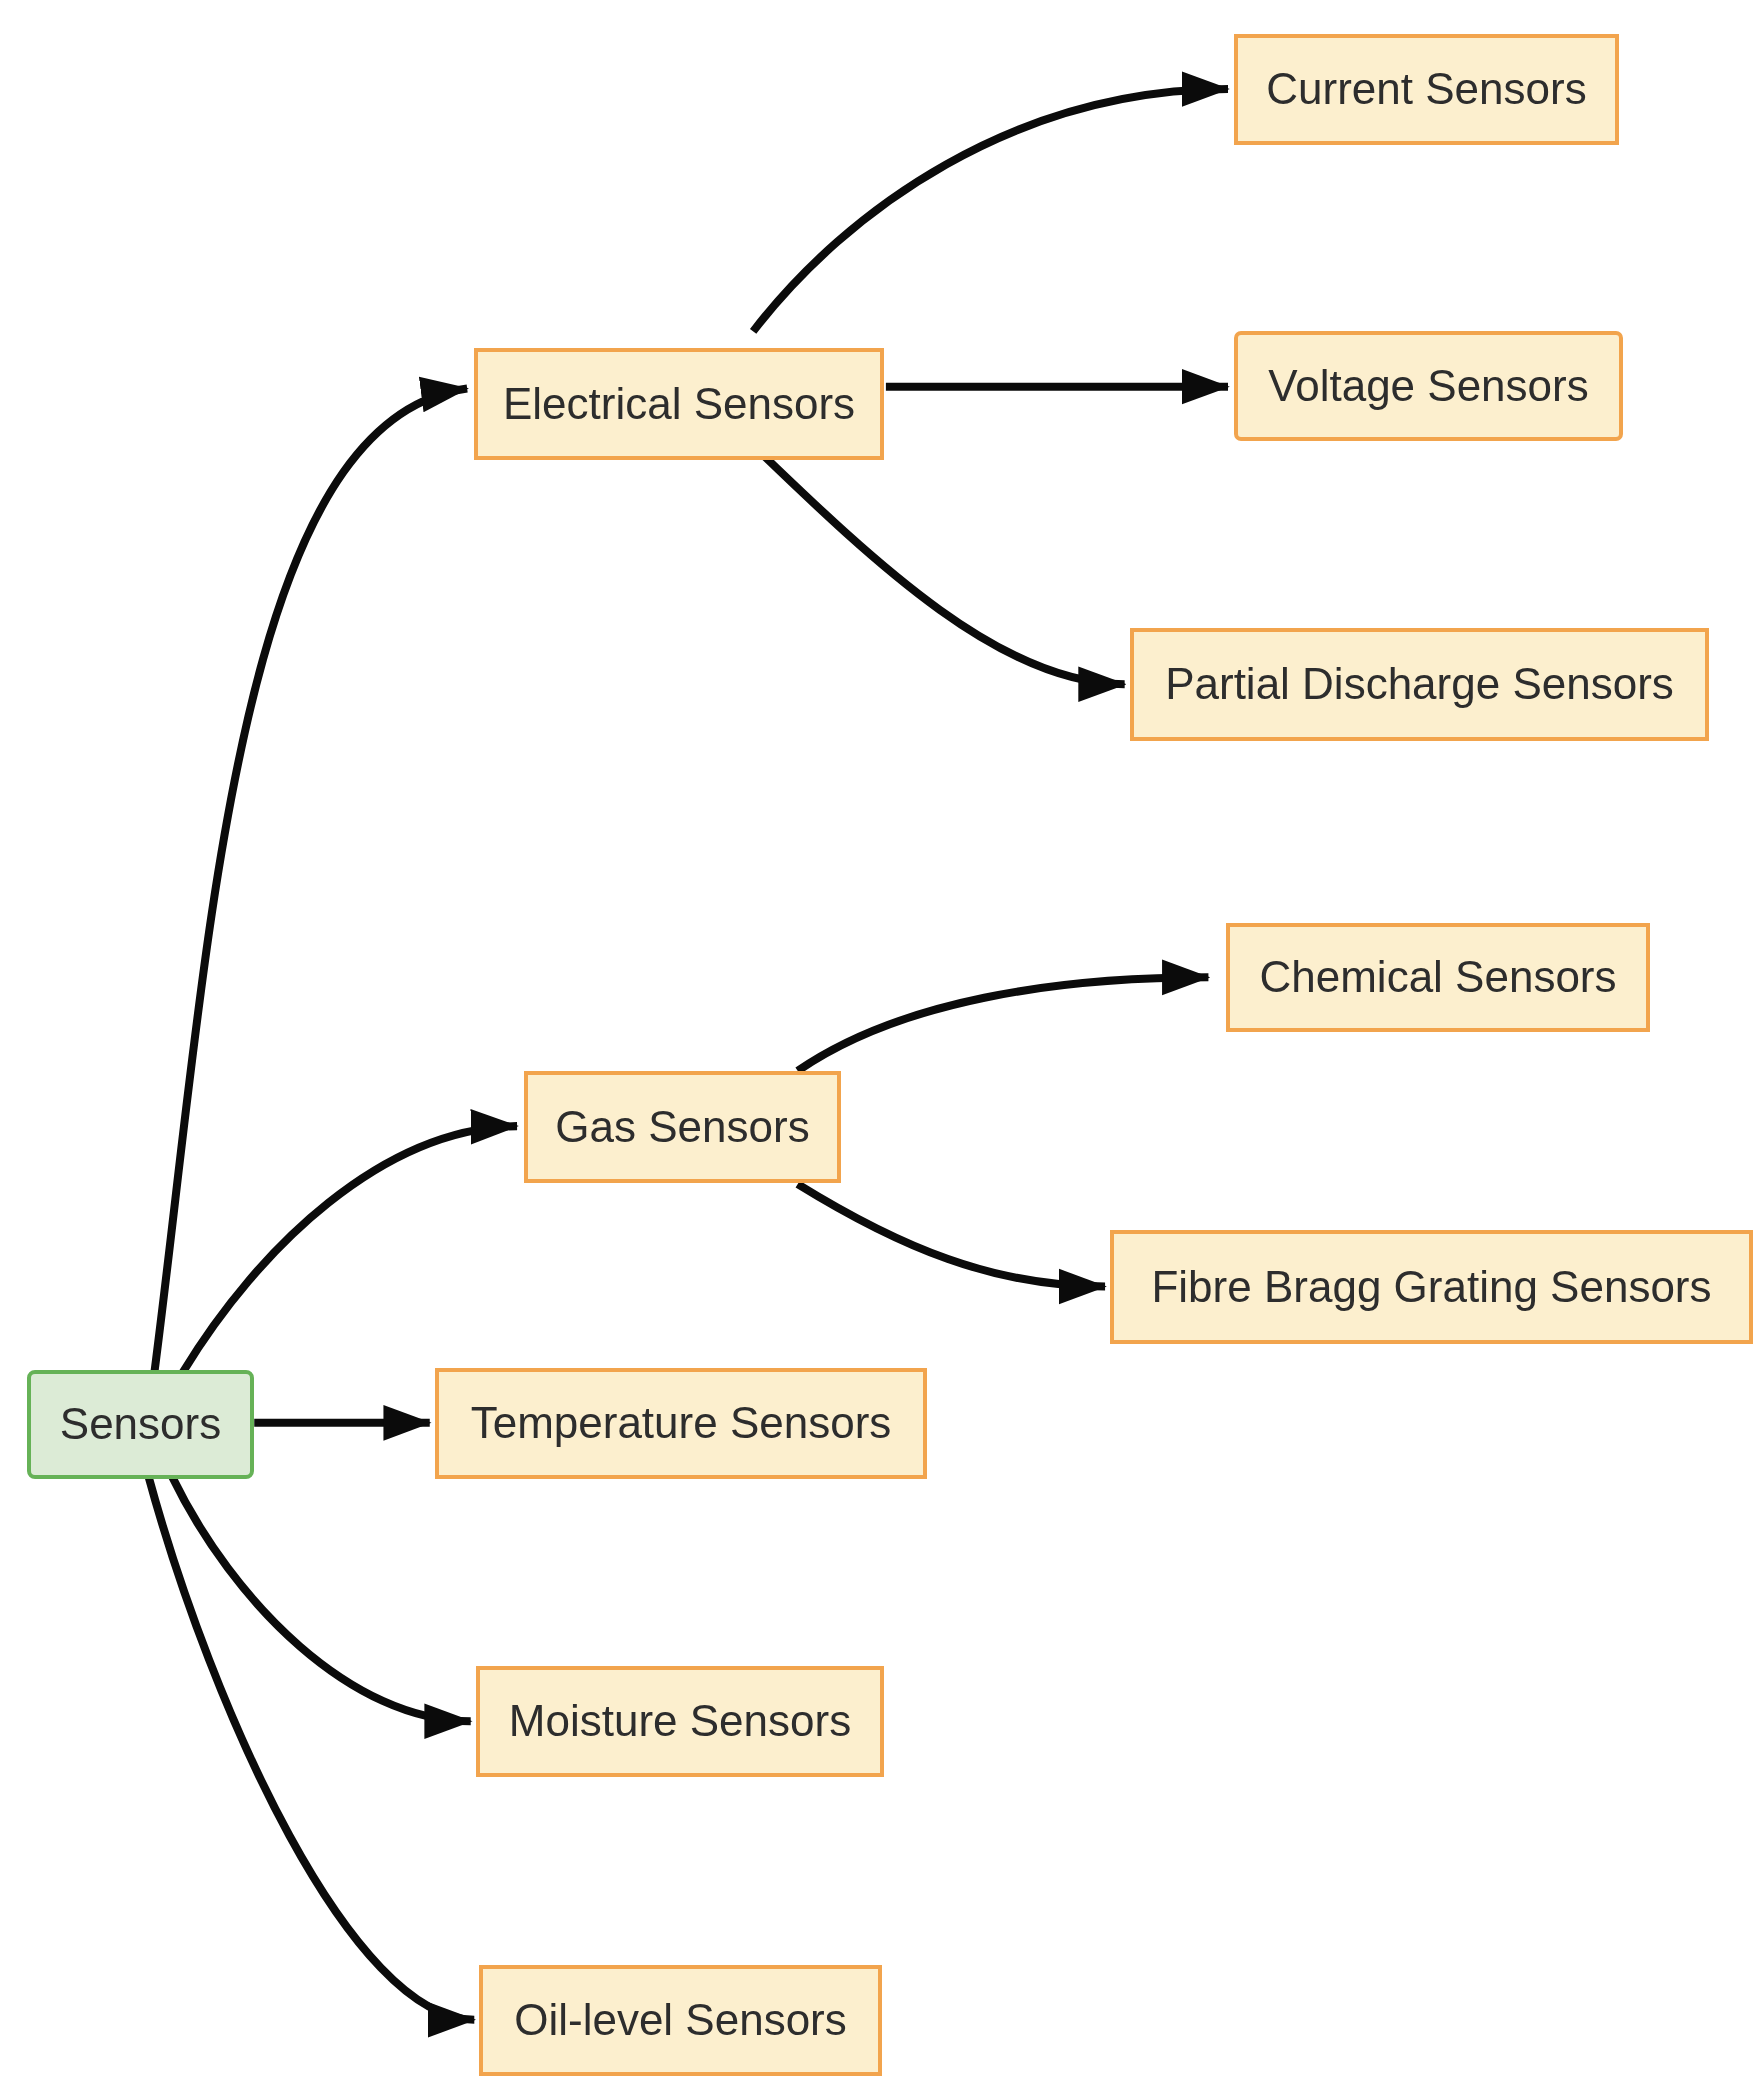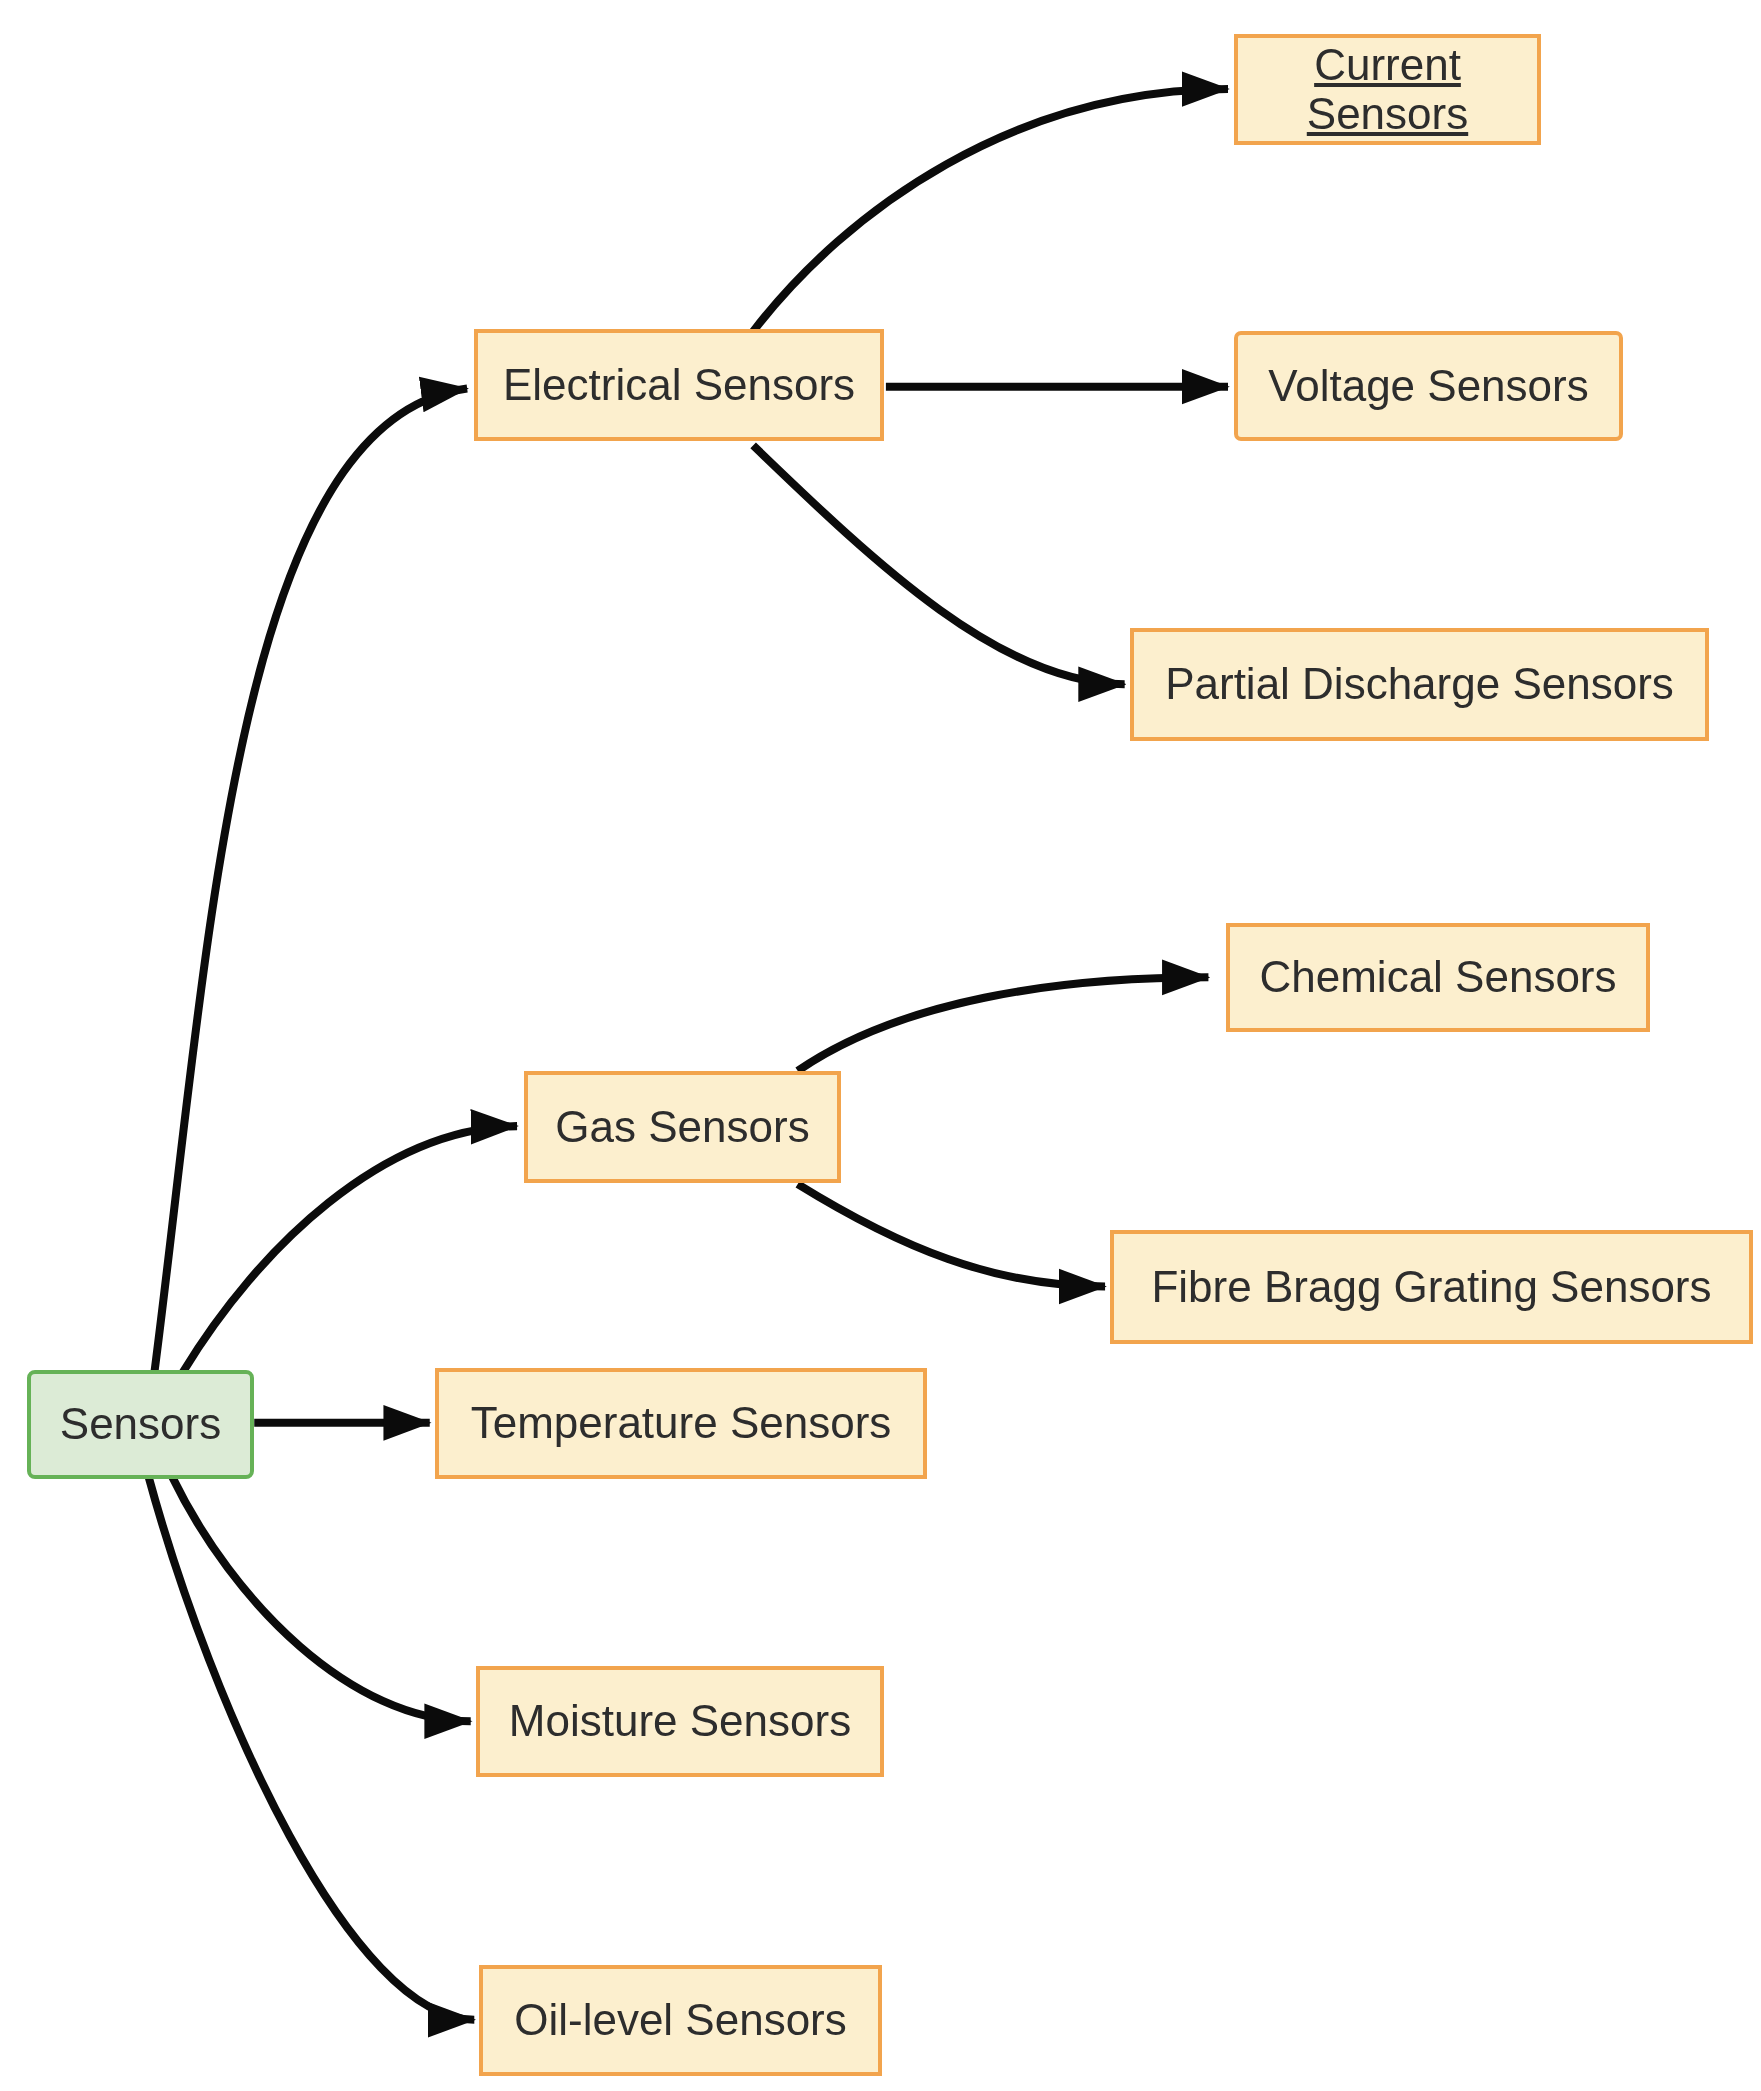--- a/index.html
+++ b/index.html
@@ -66,25 +66,25 @@
     <path class="edge" d="M 994 434 L 1378 434" marker-end="url(#arrow)"></path>
     <path class="edge" d="M 845 500 C 985 635, 1125 768, 1262 768" marker-end="url(#arrow)"></path>
     <path class="edge" d="M 895 1202 C 1010 1123, 1185 1097, 1356 1097" marker-end="url(#arrow)"></path>
     <path class="edge" d="M 895 1329 C 1010 1400, 1115 1444, 1240 1444" marker-end="url(#arrow)"></path>
   </svg>
 
   <div class="node root" style="left:27px; top:1370px; width:227px; height:109px;">
     <span>Sensors</span>
   </div>
 
-  <div class="node" style="left:474px; top:329px; width:410px; height:112px;">
+  <div class="node" style="left:474px; top:348px; width:410px; height:112px;">
     <span>Electrical Sensors</span>
   </div>
 
-  <div class="node" style="left:1234px; top:34px; width:307px; height:111px;text-decoration:underline;">
+  <div class="node" style="left:1234px; top:34px; width:385px; height:111px;">
     <span>Current Sensors</span>
   </div>
 
   <div class="node" style="left:1234px; top:331px; width:389px; height:110px;border-radius:7px;">
     <span>Voltage Sensors</span>
   </div>
 
   <div class="node" style="left:1130px; top:628px; width:579px; height:113px;">
     <span>Partial Discharge Sensors</span>
   </div>

